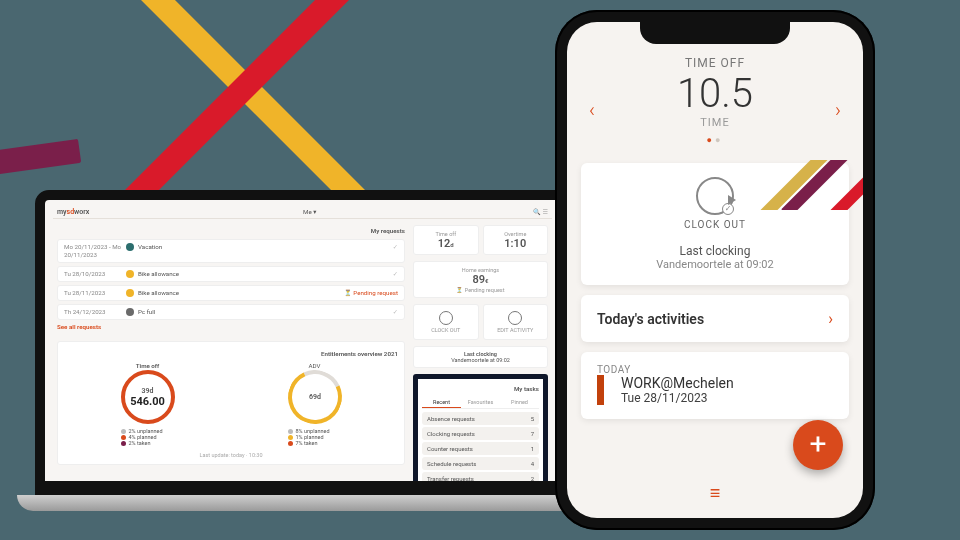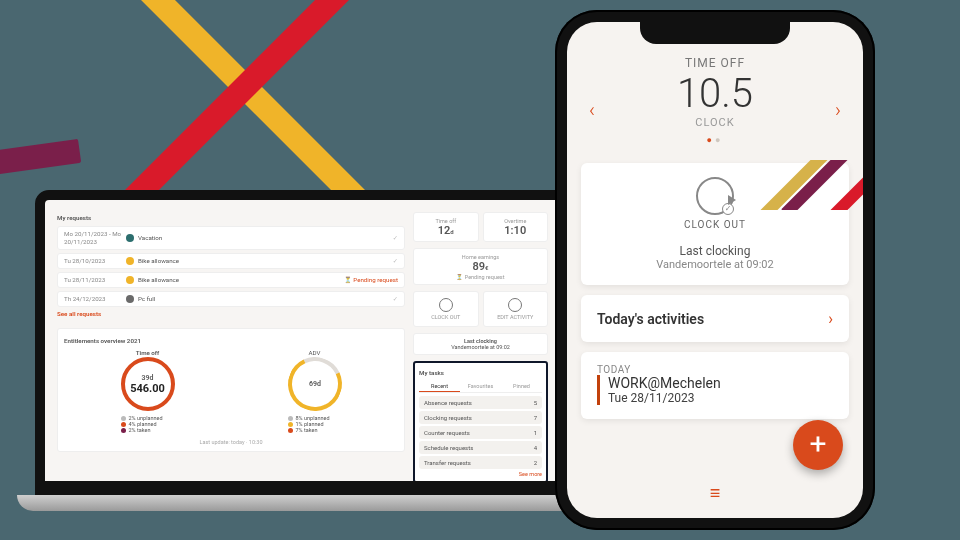--- a/index.html
+++ b/index.html
@@ -13,22 +13,22 @@
   .laptop{position:absolute;left:35px;top:190px;width:535px}
   .lap-screen{border:10px solid #111;border-bottom:14px solid #111;border-radius:14px 14px 0 0;background:#f7f5f3;padding:6px 8px 8px;height:305px;overflow:hidden;font-size:6.2px;color:#555}
   .lap-base{height:16px;background:linear-gradient(#cfcfcf,#9a9a9a);border-radius:0 0 22px 22px;margin:0 -18px}
   .lap-top{display:flex;justify-content:space-between;align-items:center;border-bottom:1px solid #e5e0da;padding:2px 4px}
   .lap-logo{font-weight:600;font-size:7px}
   .lap-logo .hl{color:#d94a1c}
   .lap-search{width:18px;text-align:right;color:#999}
   .lap-body{display:flex;gap:8px;padding:6px 4px}
   .lap-left{flex:1}
   .lap-right{width:135px;display:flex;flex-direction:column;gap:6px}
-  .section-title{text-align:left;font-weight:600;margin:2px 0 4px}
-  .req-row{display:flex;align-items:center;gap:4px;background:#fff;border:1px solid #eee;border-radius:3px;padding:3px 6px;margin-bottom:3px}
+  .section-title{text-align:right;font-weight:600;margin:2px 0 4px}
+  .req-row{display:flex;gap:4px;background:#fff;border:1px solid #eee;border-radius:3px;padding:3px 6px;margin-bottom:3px}
   .req-date{width:58px;color:#888}
   .req-dot{width:8px;height:8px;border-radius:50%;flex:none}
   .req-type{flex:1}
   .req-check{color:#bbb}
   .see-all{color:#d94a1c;font-weight:600;margin-top:2px}
   .pending{color:#d94a1c}
   .ent-box{background:#fff;border:1px solid #eee;border-radius:3px;padding:6px;margin-top:10px}
   .ent-sub{color:#888;text-align:center;margin-bottom:2px}
   .dials{display:flex;justify-content:space-around}
   .dial-wrap{text-align:center}
@@ -41,21 +41,21 @@
   .legend div{display:flex;align-items:center;gap:3px}
   .ldot{width:5px;height:5px;border-radius:50%}
   .r-twin{display:flex;gap:4px}
   .r-card{flex:1;background:#fff;border:1px solid #eee;border-radius:3px;padding:4px;text-align:center}
   .r-card .val{font-size:11px;font-weight:600}
   .r-card .lab{font-size:5.5px;color:#999;margin-top:1px}
   .clock-row{display:flex;gap:4px}
   .clock-row .r-card{padding:6px 2px}
   .ico-circ{width:14px;height:14px;border:1.5px solid #777;border-radius:50%;margin:0 auto 2px;position:relative}
   .lastclk{background:#fff;border:1px solid #eee;border-radius:3px;padding:4px;text-align:center;font-size:5.5px}
-  .tasks{background:#fff;border:2px solid #0f172a;border-radius:3px;padding:4px}
+  .tasks{background:#fff;border:5px solid #0f172a;border-radius:3px;padding:4px}
   .tabs{display:flex;font-size:5.5px;color:#999;border-bottom:1px solid #eee;margin-bottom:3px}
   .tabs span{flex:1;text-align:center;padding:2px 0}
   .tabs .active{color:#333;border-bottom:1.5px solid #d94a1c}
   .task-row{display:flex;justify-content:space-between;background:#f3f1ee;border-radius:3px;padding:3px 5px;margin-bottom:2px;font-size:6px}
   .tasks .see{text-align:right;color:#d94a1c;font-size:5.5px;margin-top:2px}
   
   .phone{position:absolute;left:555px;top:10px;width:320px;height:520px;background:#111;border-radius:42px;padding:12px;box-shadow:0 0 0 2px #000 inset}
   .phone-screen{background:#f6f3f0;border-radius:30px;height:100%;overflow:hidden;position:relative;font-size:13px;color:#4a4a4a}
   .notch{position:absolute;top:0;left:50%;transform:translateX(-50%);width:150px;height:22px;background:#111;border-radius:0 0 16px 16px;z-index:5}
   .p-head{padding:34px 24px 8px;text-align:center;position:relative}
@@ -77,35 +77,42 @@
   .p-clock-ico:after{content:"";position:absolute;right:-4px;top:16px;width:0;height:0;border-left:8px solid #888;border-top:5px solid transparent;border-bottom:5px solid transparent}
   .p-clock-ico .chk{position:absolute;right:-2px;bottom:-2px;width:12px;height:12px;border:1.5px solid #888;border-radius:50%;background:#fff;font-size:8px;line-height:10px;text-align:center;color:#888}
   .p-clock-lab{font-size:10px;letter-spacing:1px;color:#666}
   .p-last{text-align:center;margin-top:14px;font-size:12px}
   .p-last .ln1{color:#555}
   .p-last .ln2{color:#888;font-size:11px}
   .p-act{display:flex;justify-content:space-between;align-items:center;font-weight:600;color:#333;font-size:14px}
   .p-act .arr{color:#d94a1c;font-size:16px;font-weight:400}
   .p-today{padding:12px 16px 14px}
   .p-today .tag{font-size:10px;letter-spacing:.5px;color:#888;margin-bottom:0}
-  .p-today .item{border-left:3px solid #c2410c;padding-left:8px}
+  .p-today .item{border-left:7px solid #c2410c;padding-left:17px}
   .p-today .loc{font-size:14px;color:#333}
   .p-today .date{font-size:12px;color:#404040}
   .fab{position:absolute;right:20px;bottom:48px;width:50px;height:50px;border-radius:50%;background:#d94a1c;color:#fff;font-size:30px;line-height:48px;text-align:center;box-shadow:0 4px 10px rgba(0,0,0,.3)}
   .p-home{position:absolute;bottom:14px;left:50%;transform:translateX(-50%);font-size:18px;color:#d94a1c}
 </style>
 </head>
 <body>
 
 <div class="stripe s1"></div>
 <div class="stripe s2"></div>
 <div class="stripe s3"></div>
 
 <div class="laptop">
   <div class="lap-screen">
+    <div class="lap-top">
+      <span class="lap-logo">
+        <span>my</span><span class="hl">sd</span><span>worx</span>
+      </span>
+      <span>Me ▾</span>
+      <span class="lap-search">🔍 ☰</span>
+    </div>
     <div class="lap-body">
       <div class="lap-left">
         <div class="section-title">My requests</div>
         <div id="req-list">
             <div class="req-row">
               <span class="req-date">Mo 20/11/2023 - Mo 20/11/2023</span>
               <span class="req-dot" style="background:#2c6e6e"></span>
               <span class="req-type">Vacation</span>
               <span class="req-check">✓</span>
             </div>
@@ -249,21 +256,21 @@
 </div>
 
 <div class="phone">
   <div class="phone-screen">
     <div class="notch"></div>
     <div class="p-head">
       <div class="p-title">TIME OFF</div>
       <span class="chev l">‹</span>
       <div class="p-count">10.5</div>
       <span class="chev r">›</span>
-      <div class="p-days">CLOCK</div>
+      <div class="p-days">TIME</div>
       <div class="dots"><span class="on">●</span><span class="off">●</span></div>
     </div>
     <div class="p-stripes">
       <div class="ps ps1"></div>
         <div class="ps ps2"></div>
         <div class="ps ps3"></div>
     </div>
     <div class="p-card p-clock">
       <div class="p-clock-ico">
           <span class="chk">✓</span>

